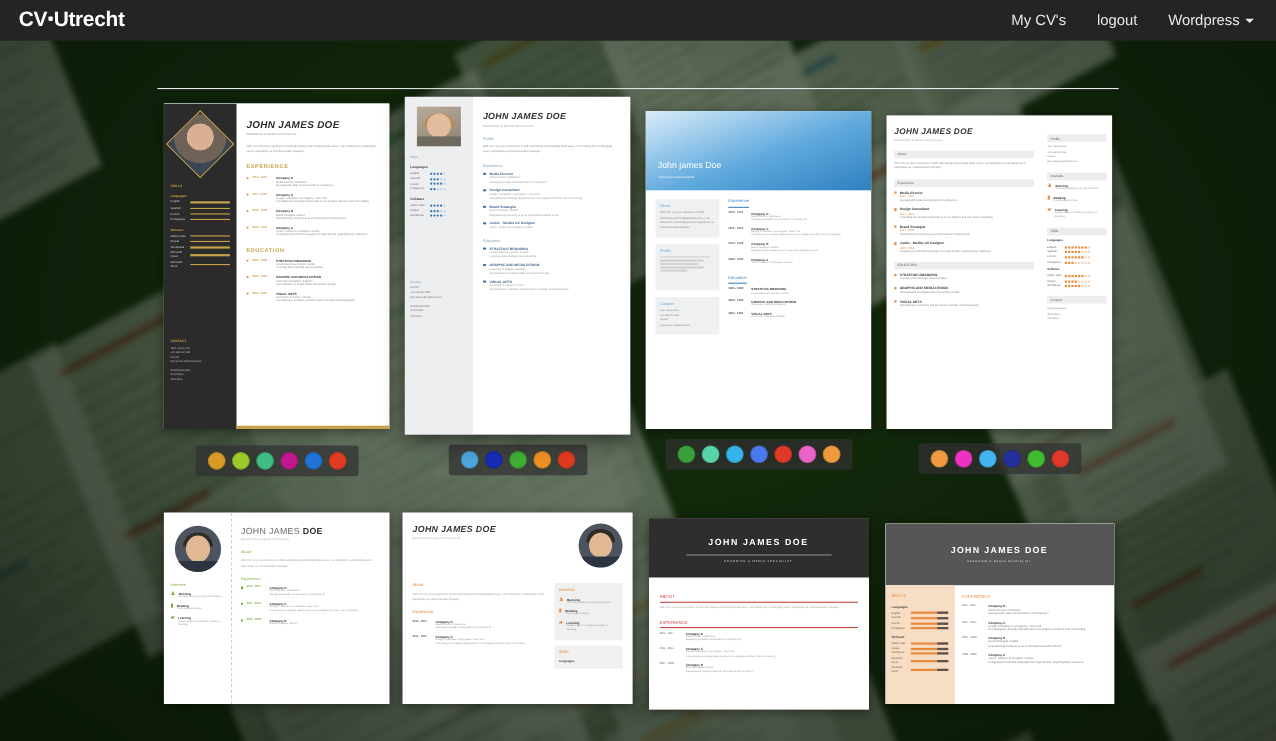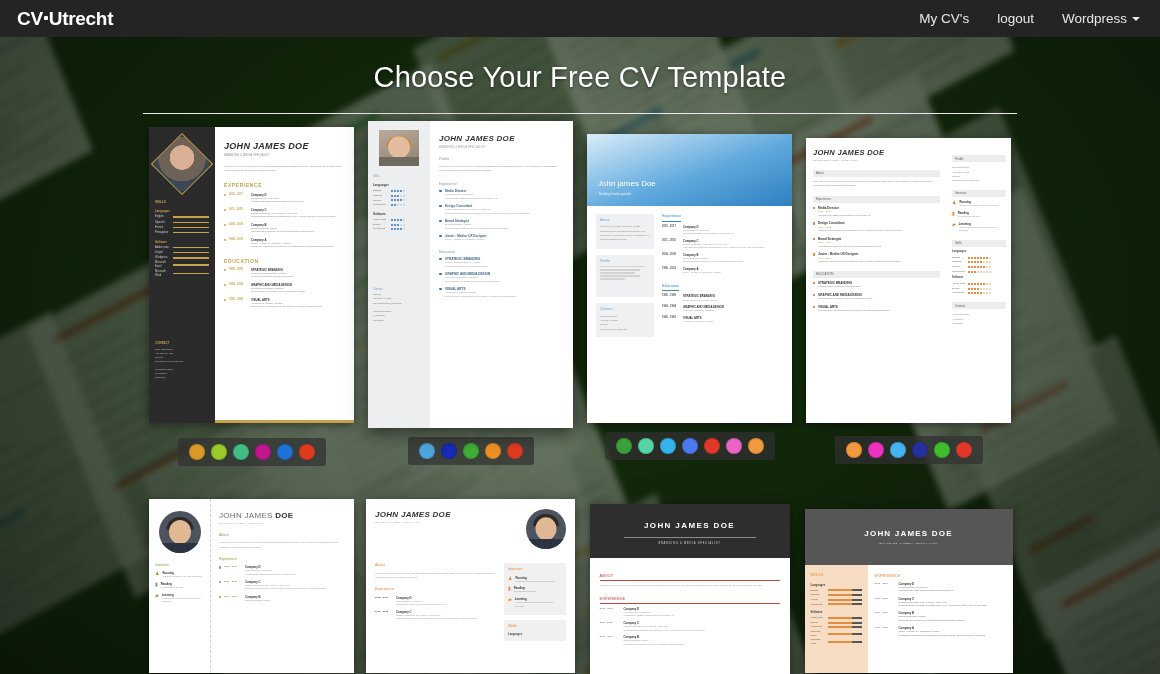--- a/index.html
+++ b/index.html
@@ -811,21 +811,20 @@
     <span class="cv">CV</span><span class="dot"></span><span>Utrecht</span>
   </div>
   <div id="nav-right">
     <a class="nav-link" href="#">My CV's</a>
     <a class="nav-link" href="#">logout</a>
     <a class="nav-link" href="#"><span>Wordpress</span><span class="caret"></span></a>
   </div>
 </div>
 
 <div id="page-header">
-  <div id="page-title">Choose Your Free CV Template</div>
   <div id="title-rule"></div>
 </div>
 
 <div id="grid">
 
   <div class="cell row1">
     <div class="thumb-wrap">
       <div class="thumb t1">
         <div class="side">
           <div class="photo-dia">

